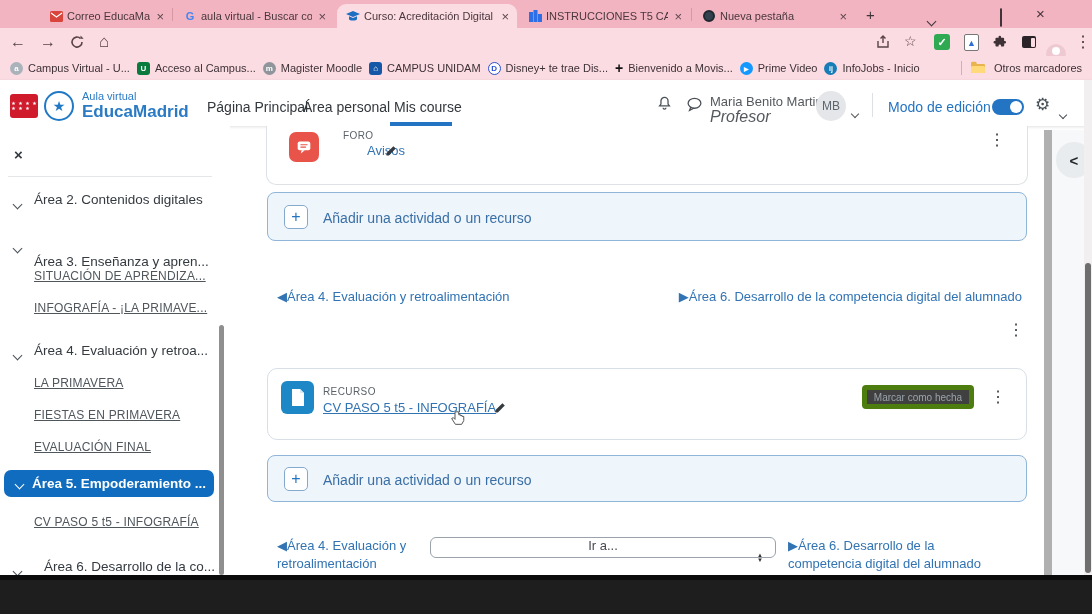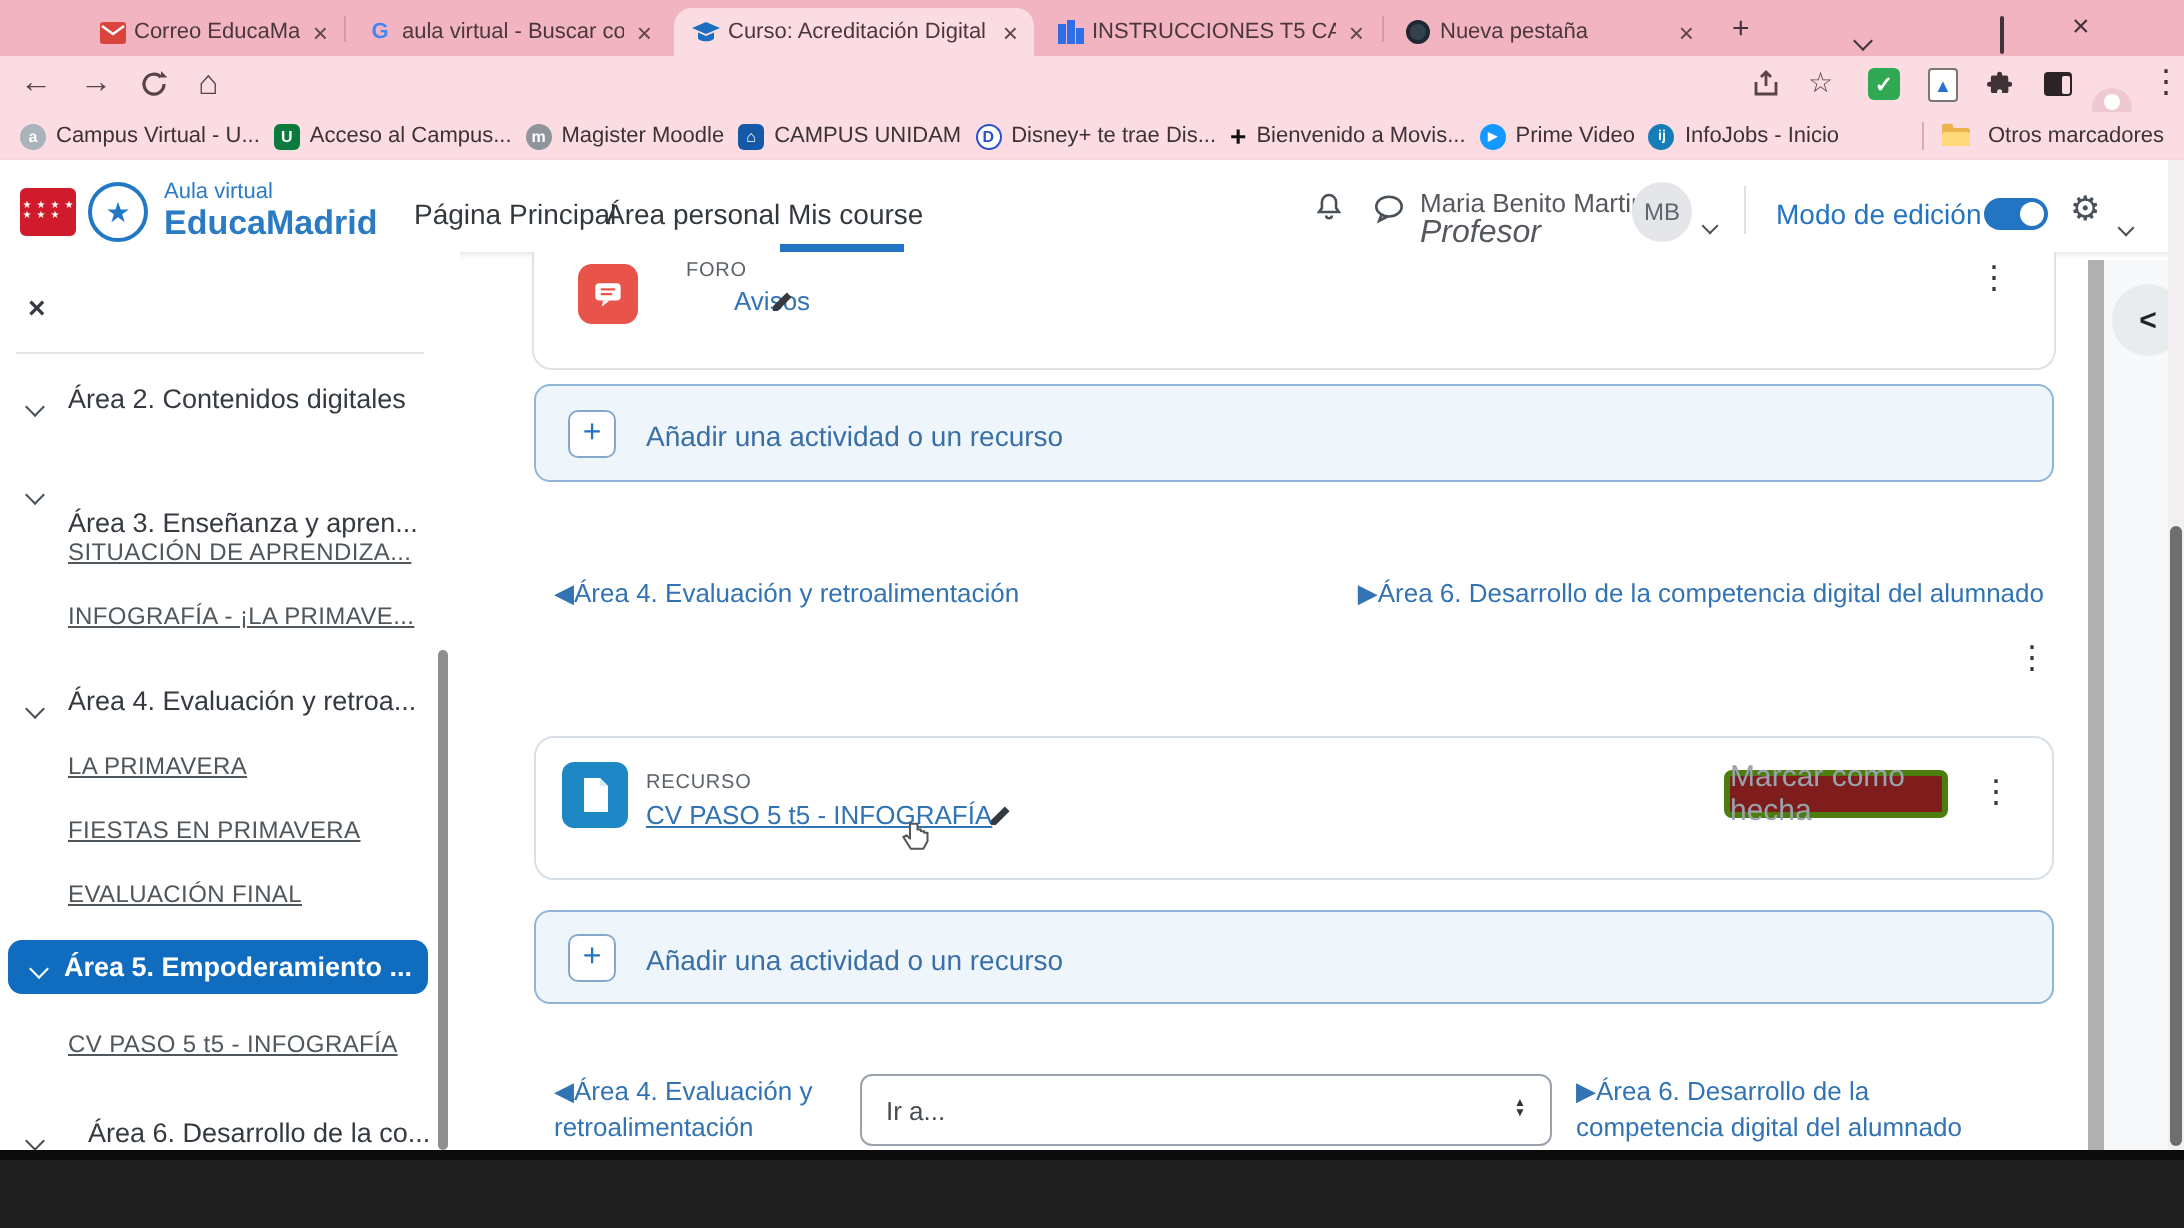--- a/index.html
+++ b/index.html
@@ -57,21 +57,21 @@
           display:flex;align-items:center;white-space:nowrap;}
   
   .card{background:#fff;border:1px solid #dee2e6;box-sizing:border-box;}
   .actico{border-radius:7px;display:flex;align-items:center;justify-content:center;}
   .typelabel{font-size:10px;color:#5b6269;letter-spacing:.4px;}
   .addbox{border:1px solid #8fb5d8;border-radius:8px;background:#eef5fb;box-sizing:border-box;}
   .plusbox{width:24px;height:24px;border:1px solid #84a9cc;border-radius:5px;background:#fff;
            color:#2474c4;font-size:16px;display:flex;align-items:center;justify-content:center;box-sizing:border-box;}
   .addlabel{font-size:14px;color:#3a6fa6;}
   .dots{font-size:16px;color:#343a40;letter-spacing:0;line-height:1;}
-  .donebtn{border:3px solid #4d7c0f;border-radius:4px;background:#7f1d1d;color:#9aa3ab;font-size:15px;
+  .donebtn{border:5px solid #4d7c0f;border-radius:4px;background:#404040;color:#9aa3ab;font-size:10px;
            display:flex;align-items:center;justify-content:center;box-sizing:border-box;}
   .jumpsel{border:1px solid #9aa3ab;border-radius:6px;background:#fff;box-sizing:border-box;
            display:flex;align-items:center;padding:0 12px;font-size:13px;color:#474c51;}
   .selarrows{margin-left:auto;display:flex;flex-direction:column;font-size:6px;color:#333;line-height:5px;}
   
   .drawertoggle{border-radius:50%;background:#e9ecef;display:flex;align-items:center;justify-content:center;
                 font-size:15px;font-weight:bold;color:#212529;}
   
   .taskbar{left:0;top:580px;width:1092px;height:34px;background:#1e1e1e;}
   .folder{width:20px;height:13px;background:#e9b44c;border-radius:2px;position:relative;}
@@ -335,21 +335,21 @@
     <div class="abs donebtn" style="left:594px;top:16px;width:112px;height:24px;">Marcar como hecha</div>
     <div class="abs dots" style="left:722px;top:20px;">⋮</div>
   </div>
 
   <div class="abs addbox" style="left:267px;top:455px;width:760px;height:47px;">
     <div class="abs plusbox" style="left:16px;top:11px;">+</div>
     <div class="abs addlabel" style="left:55px;top:16px;">Añadir una actividad o un recurso</div>
   </div>
 
   <div class="abs mlink" style="left:277px;top:537px;width:160px;line-height:17.5px;">◀Área 4. Evaluación y retroalimentación</div>
-  <div class="abs jumpsel" style="left:430px;top:537px;width:346px;height:36px;">
+  <div class="abs jumpsel" style="left:430px;top:537px;width:346px;height:21px;flex-direction:column;">
     <span>Ir a...</span>
     <span class="selarrows">
       <span>▲</span>
         <span>▼</span>
     </span>
   </div>
   <div class="abs mlink" style="left:788px;top:537px;width:215px;line-height:17.5px;">▶Área 6. Desarrollo de la competencia digital del alumnado</div>
 
   <div class="abs" style="left:1044px;top:130px;width:8px;height:445px;background:#b0b0b0;"></div>
   <div class="abs" style="left:1052px;top:130px;width:32px;height:445px;background:#f7f8f9;"></div>

